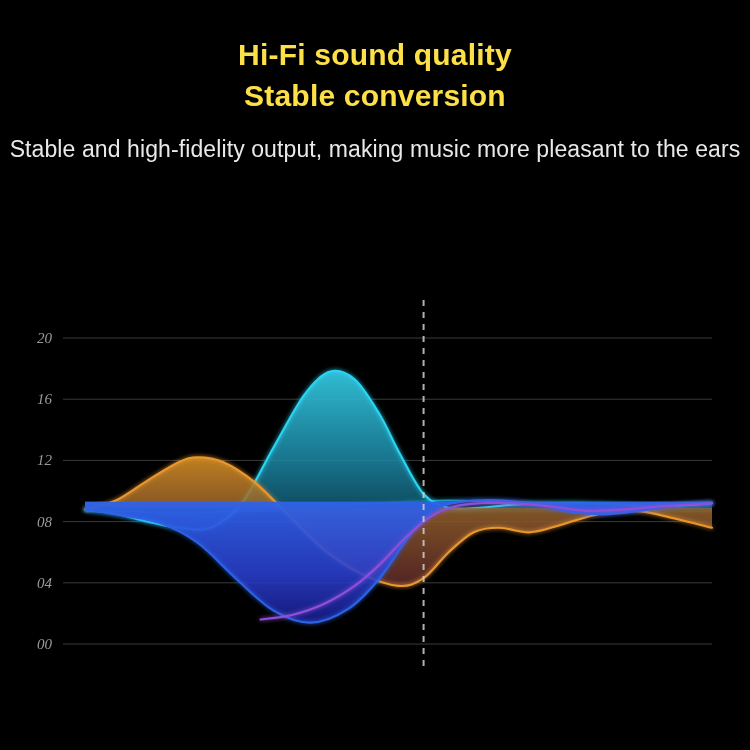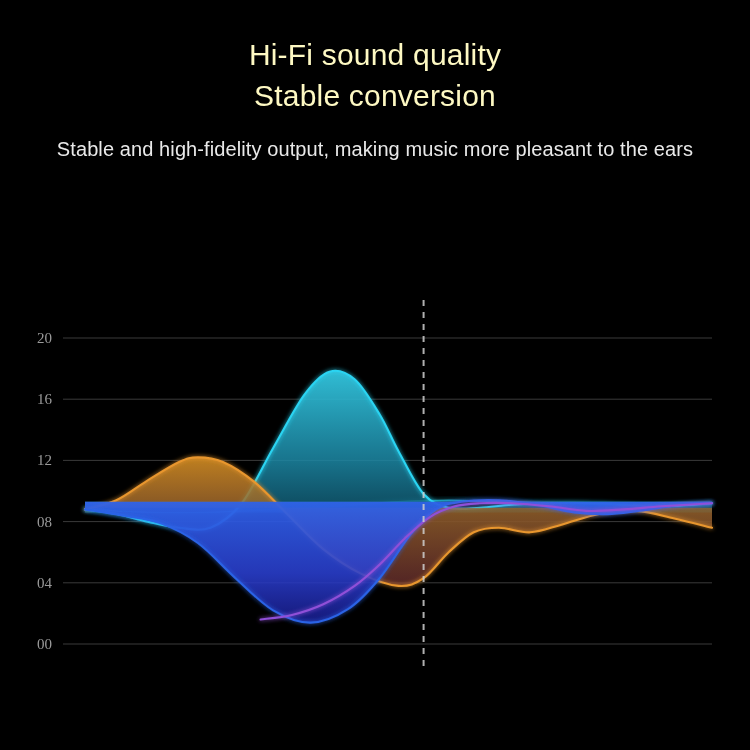--- a/index.html
+++ b/index.html
@@ -19,44 +19,45 @@
   
   .header {
     position: absolute;
     left: 0;
     top: 0;
     width: 750px;
     text-align: center;
     padding-top: 34px;
   }
   .title-line {
-    color: #fef9c3;
+    color: #fde047;
     font-size: 30px;
-    font-weight: normal;
+    font-weight: bold;
     line-height: 41px;
     letter-spacing: 0.2px;
     font-family: "Liberation Sans", sans-serif;
   }
   .subtitle {
     color: #e9e9e9;
-    font-size: 20px;
+    font-size: 23px;
     font-weight: normal;
     line-height: 26px;
     margin-top: 20px;
     letter-spacing: 0.1px;
     font-family: "Liberation Sans", sans-serif;
   }
 
   
   .chart-wrap {
     position: absolute;
     left: 0;
     top: 270px;
     width: 750px;
     height: 420px;
+    font-style: italic;
   }
   .chart-svg {
     display: block;
   }
   .ytick-text {
     fill: #9a9a9a;
     font-family: "Liberation Serif", serif;
     font-size: 15px;
   }
 </style>

